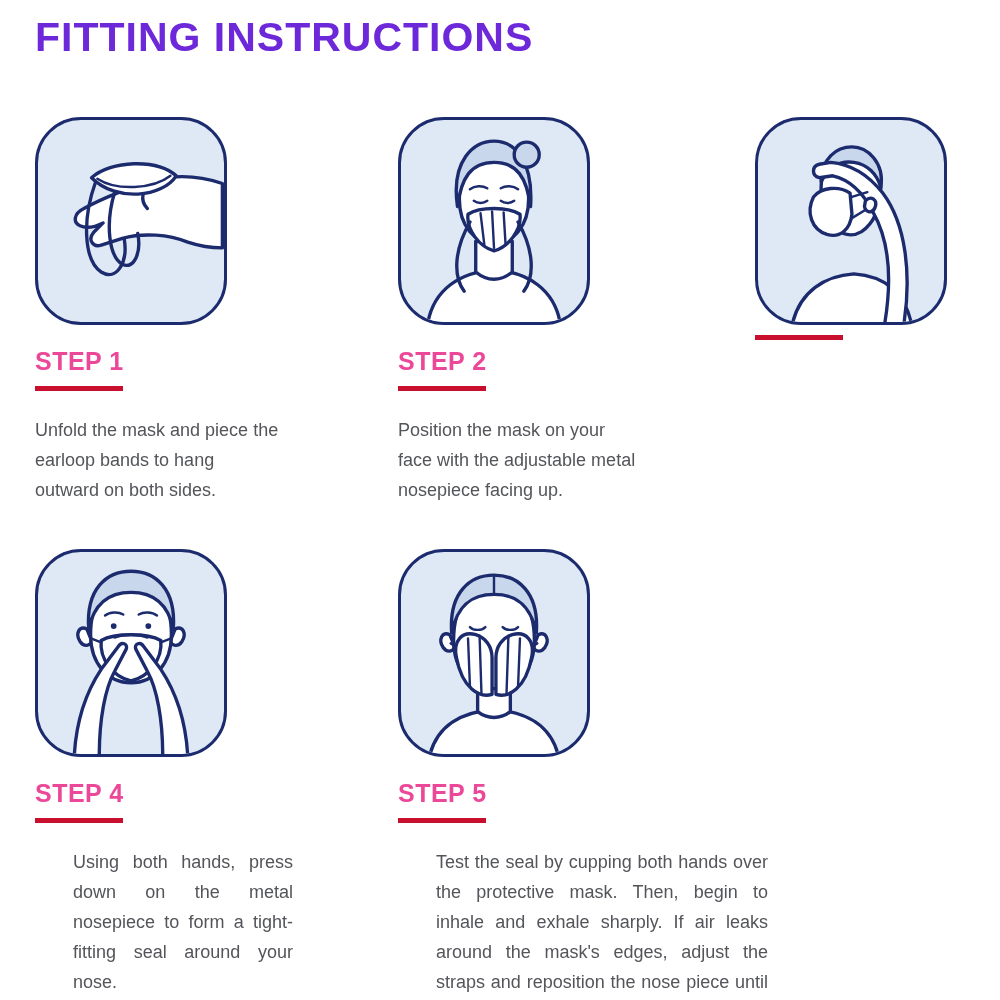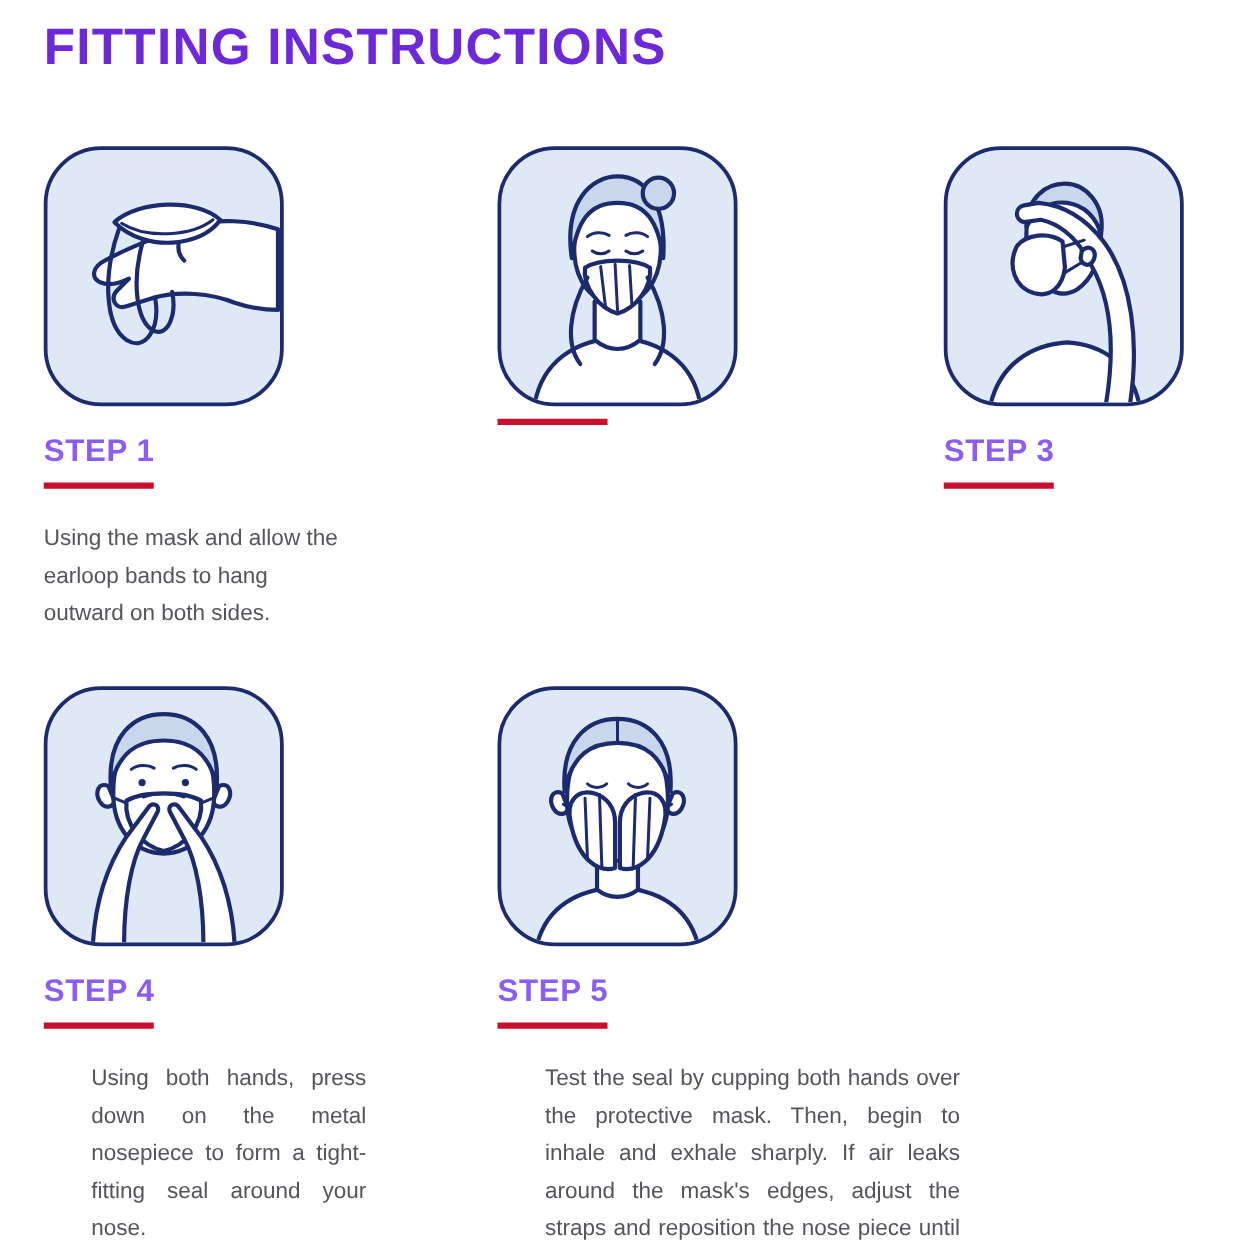--- a/index.html
+++ b/index.html
@@ -36,21 +36,21 @@
     border-radius:46px;
     overflow:hidden;
   }
   .illus svg { width:100%; height:100%; display:block; }
 
   .step-label {
     margin-top:22px;
     font-size:25px;
     font-weight:700;
     letter-spacing:0.5px;
-    color:#8b5cf6;
+    color:#ec4899;
   }
   .red-bar {
     width:88px; height:5px;
     background:#c8102e;
     margin-top:10px;
   }
   .step-desc {
     margin-top:24px;
     font-size:18px;
     line-height:30px;
@@ -78,59 +78,60 @@
             <path fill="none" d="M118 63 C106 71 104 84 112 92"></path>
             <path d="M54 60 C74 42 122 40 142 58 C128 80 80 86 54 60 Z"></path>
             <path fill="none" stroke-width="2.5" d="M60 61 C80 74 118 72 136 58"></path>
             <path fill="none" d="M58 65 C44 104 46 146 64 158 C80 168 92 148 88 124"></path>
             <path fill="none" d="M78 75 C68 108 72 142 86 150 C98 156 106 138 102 118"></path>
           </g>
         </svg>
       </div>
       <h2 class="step-label">STEP 1</h2>
       <div class="red-bar"></div>
-      <p class="step-desc">Using the mask and allow the earloop bands to hang outward on both sides.</p>
+      <p class="step-desc">Unfold the mask and piece the earloop bands to hang outward on both sides.</p>
     </article>
 
     <article class="step">
       <div class="illus">
         <svg viewBox="0 0 190 210">
           <g fill="#ffffff" stroke="#1c2b6d" stroke-width="3.5" stroke-linecap="round" stroke-linejoin="round">
             <path d="M26 212 C32 176 60 158 95 156 C130 158 158 176 164 212 Z"></path>
             <path d="M76 126 L76 158 C88 168 102 168 114 158 L114 126 Z"></path>
             <path d="M59 82 C59 46 75 30 95 30 C115 30 131 46 131 82 C131 110 115 128 95 128 C75 128 59 110 59 82 Z"></path>
             <path fill="#c9d7ec" d="M57 90 C50 42 74 22 95 22 C118 22 136 44 133 90 C129 60 119 44 95 44 C71 44 61 60 57 90 Z"></path>
             <circle fill="#c9d7ec" cx="129" cy="36" r="13"></circle>
             <path fill="none" stroke-width="2.5" d="M70 72 C75 68 83 68 88 71 M102 71 C107 68 115 68 120 72"></path>
             <path fill="none" stroke-width="2.5" d="M74 84 C78 87 84 87 88 84 M102 84 C106 87 112 87 116 84"></path>
             <path d="M68 98 C80 90 110 90 122 98 C124 114 110 132 95 136 C80 132 66 114 68 98 Z"></path>
             <path fill="none" stroke-width="2.5" d="M81 97 L85 130 M93 95 L95 133 M105 96 L107 129"></path>
             <path fill="none" d="M70 106 C54 134 52 162 64 178"></path>
             <path fill="none" d="M120 106 C136 134 138 162 126 178"></path>
           </g>
         </svg>
       </div>
+      <h2 class="step-label">STEP 2</h2>
       <div class="red-bar"></div>
+      <p class="step-desc">Position the mask on your face with the adjustable metal nosepiece facing up.</p>
     </article>
 
     <article class="step">
       <div class="illus">
         <svg viewBox="0 0 190 210">
           <g fill="#ffffff" stroke="#1c2b6d" stroke-width="3.5" stroke-linecap="round" stroke-linejoin="round">
             <path d="M34 212 C42 178 68 162 98 160 C126 162 150 176 158 212 Z"></path>
             <path d="M64 68 C64 42 82 30 98 32 C116 34 126 48 126 70 C126 92 118 108 106 116 C96 122 84 120 80 110 C76 102 70 96 66 86 C63 79 64 73 64 68 Z"></path>
             <path fill="#c9d7ec" d="M126 70 C130 44 112 28 96 28 C80 28 64 40 64 64 C72 49 84 42 98 44 C112 46 122 56 126 70 Z"></path>
             <path d="M150 212 C158 160 152 108 128 76 C114 58 96 46 74 44 L62 46 C54 48 54 58 62 60 L76 58 C94 62 108 76 118 96 C134 124 138 164 130 212 Z"></path>
             <path d="M56 80 C48 96 54 114 70 119 C84 123 94 114 96 98 L94 76 C82 68 64 70 56 80 Z"></path>
             <path fill="none" stroke-width="2.5" d="M96 80 L112 75 M96 102 L114 91"></path>
             <path d="M110 84 C116 78 123 83 120 91 C117 98 110 96 109 90 Z"></path>
           </g>
         </svg>
       </div>
-      <h2 class="step-label">STEP 3</h2>
       <div class="red-bar"></div>
     </article>
 
   </section>
 
   <section class="row row-2">
 
     <article class="step">
       <div class="illus">
         <svg viewBox="0 0 190 210">

